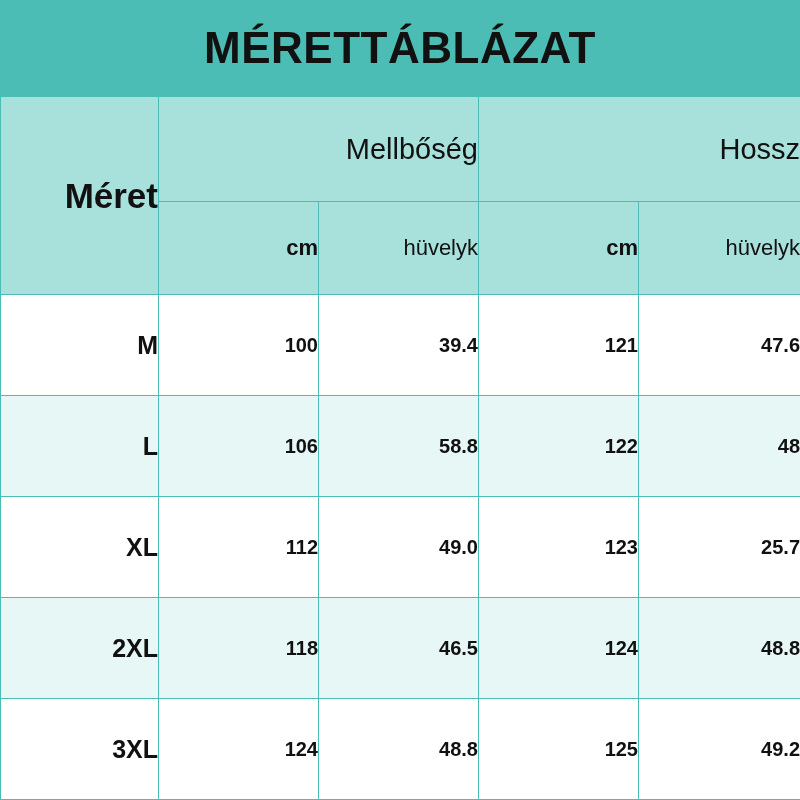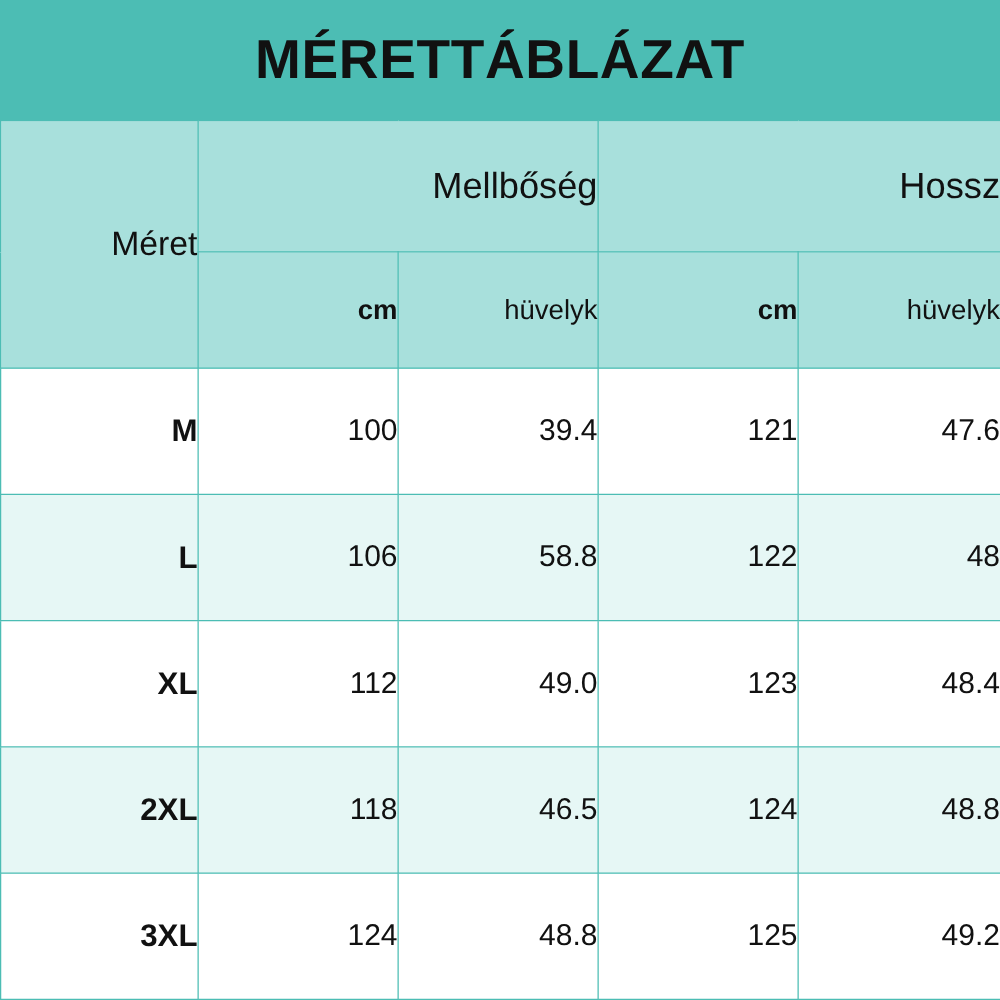--- a/index.html
+++ b/index.html
@@ -57,22 +57,22 @@
   col.c4 { width: 162px; }
 
   .hdr-group {
     background: #a8e0dc;
     font-size: 29px;
     font-weight: normal;
     height: 104px;
   }
   .hdr-size {
     background: #a8e0dc;
-    font-size: 27px;
-    font-weight: normal;
+    font-size: 35px;
+    font-weight: bold;
   }
   .hdr-unit {
     background: #a8e0dc;
     font-size: 22px;
     font-weight: bold;
     height: 92px;
   }
   .hdr-unit.inch {
     font-weight: normal;
     font-size: 22px;
@@ -82,22 +82,22 @@
     height: 101px;
   }
   tbody tr.odd td { background: #ffffff; }
   tbody tr.even td { background: #e6f7f5; }
 
   td.size-cell {
     font-size: 25px;
     font-weight: bold;
   }
   td.val-cell {
-    font-size: 24px;
-    font-weight: normal;
+    font-size: 20px;
+    font-weight: bold;
   }
 </style>
 </head>
 <body>
 
 <div class="sheet">
 
   <div class="title-bar">
     <div class="title">MÉRETTÁBLÁZAT</div>
   </div>
@@ -136,21 +136,21 @@
         <td class="val-cell">106</td>
         <td class="val-cell">58.8</td>
         <td class="val-cell">122</td>
         <td class="val-cell">48</td>
       </tr>
       <tr class="odd">
         <td class="size-cell">XL</td>
         <td class="val-cell">112</td>
         <td class="val-cell">49.0</td>
         <td class="val-cell">123</td>
-        <td class="val-cell">48.4</td>
+        <td class="val-cell">25.7</td>
       </tr>
       <tr class="even">
         <td class="size-cell">2XL</td>
         <td class="val-cell">118</td>
         <td class="val-cell">46.5</td>
         <td class="val-cell">124</td>
         <td class="val-cell">48.8</td>
       </tr>
       <tr class="odd">
         <td class="size-cell">3XL</td>

